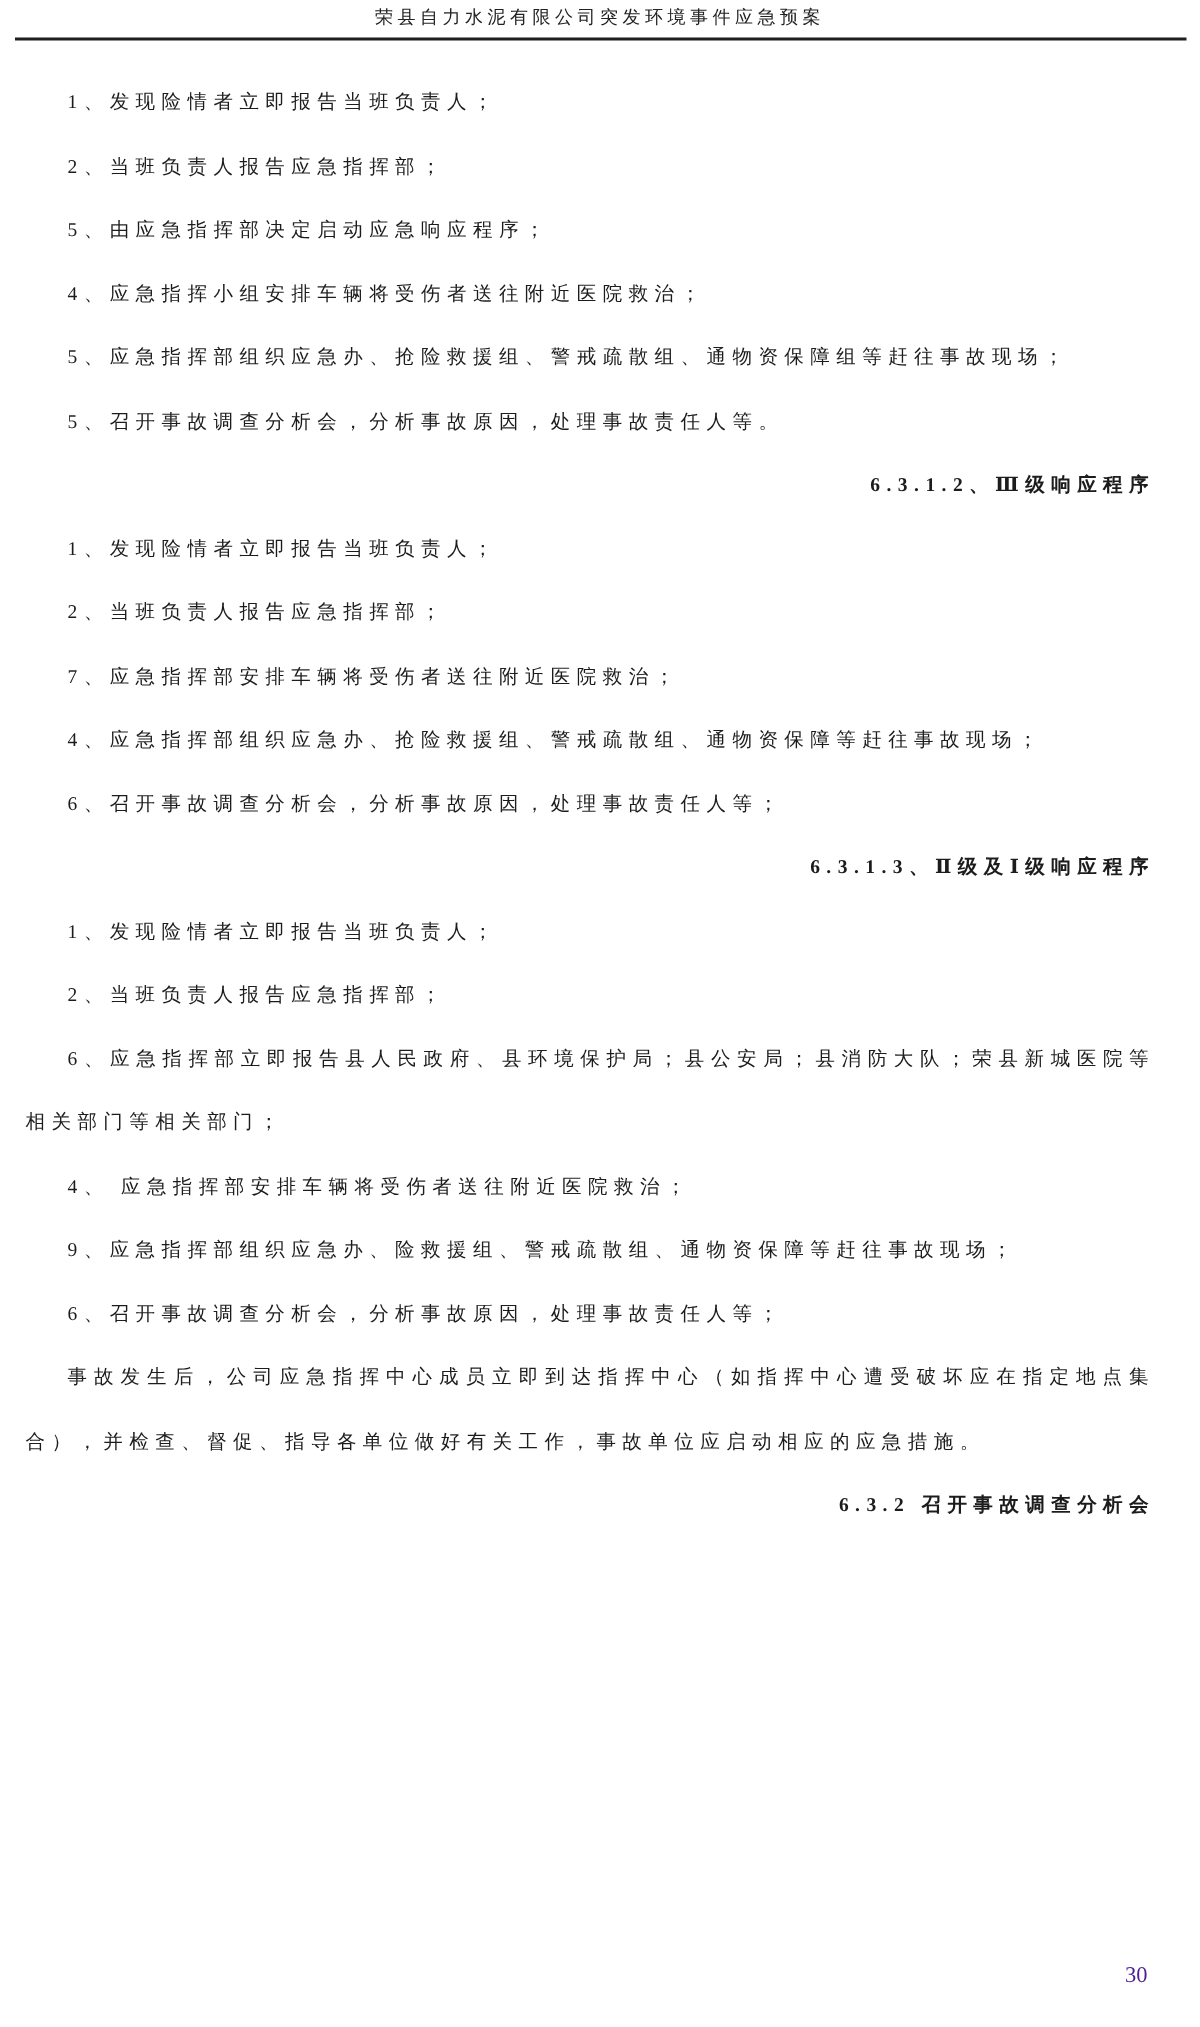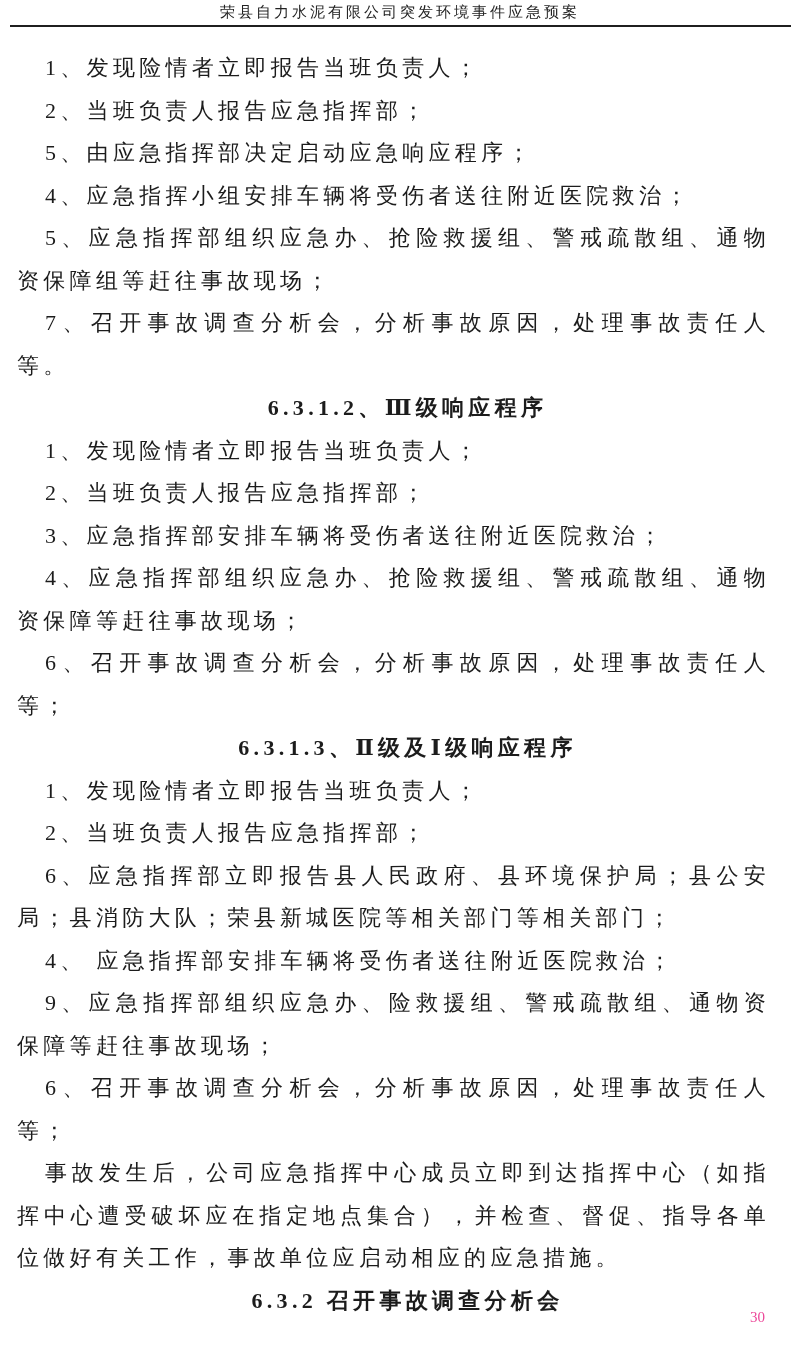--- a/index.html
+++ b/index.html
@@ -15,81 +15,81 @@
     font-family: "Liberation Serif", "DejaVu Serif", serif;
     color: #1c1c1c;
     overflow: hidden;
   }
   .doc-header-title {
     position: absolute;
     top: 3px;
     left: 0;
     width: 100%;
     text-align: center;
-    font-size: 15px;
+    font-size: 12px;
     letter-spacing: 3px;
     color: #222222;
     white-space: nowrap;
   }
   .doc-header-rule {
     position: absolute;
     top: 25px;
     left: 10px;
     right: 9px;
     height: 0;
     border-top: 2.5px solid #1f1f1f;
   }
   .doc-body {
     position: absolute;
     top: 47px;
     left: 17px;
     width: 753px;
   }
   .doc-body p {
     margin: 0;
-    font-size: 22px;
+    font-size: 13px;
     line-height: 42.5px;
     letter-spacing: 4.3px;
     text-align: justify;
     text-justify: inter-character;
     text-indent: 28px;
     word-break: break-all;
   }
   .doc-body p.heading {
     font-weight: bold;
-    text-align: center;
+    text-align: right;
   }
   .page-number {
     position: absolute;
     right: 35px;
     bottom: 25px;
     font-size: 15px;
-    color: #ec4899;
+    color: #4c1d95;
   }
 </style>
 </head>
 <body>
 
 <div class="page">
 
   <div class="doc-header-title">荣县自力水泥有限公司突发环境事件应急预案</div>
 
   <div class="doc-header-rule"></div>
 
   <div class="doc-body">
     <p>1、发现险情者立即报告当班负责人；</p>
     <p>2、当班负责人报告应急指挥部；</p>
     <p>5、由应急指挥部决定启动应急响应程序；</p>
     <p>4、应急指挥小组安排车辆将受伤者送往附近医院救治；</p>
     <p>5、应急指挥部组织应急办、抢险救援组、警戒疏散组、通物资保障组等赶往事故现场；</p>
-    <p>7、召开事故调查分析会，分析事故原因，处理事故责任人等。</p>
+    <p>5、召开事故调查分析会，分析事故原因，处理事故责任人等。</p>
     <p class="heading">6.3.1.2、Ⅲ级响应程序</p>
     <p>1、发现险情者立即报告当班负责人；</p>
     <p>2、当班负责人报告应急指挥部；</p>
-    <p>3、应急指挥部安排车辆将受伤者送往附近医院救治；</p>
+    <p>7、应急指挥部安排车辆将受伤者送往附近医院救治；</p>
     <p>4、应急指挥部组织应急办、抢险救援组、警戒疏散组、通物资保障等赶往事故现场；</p>
     <p>6、召开事故调查分析会，分析事故原因，处理事故责任人等；</p>
     <p class="heading">6.3.1.3、Ⅱ级及Ⅰ级响应程序</p>
     <p>1、发现险情者立即报告当班负责人；</p>
     <p>2、当班负责人报告应急指挥部；</p>
     <p>6、应急指挥部立即报告县人民政府、县环境保护局；县公安局；县消防大队；荣县新城医院等相关部门等相关部门；</p>
     <p>4、 应急指挥部安排车辆将受伤者送往附近医院救治；</p>
     <p>9、应急指挥部组织应急办、险救援组、警戒疏散组、通物资保障等赶往事故现场；</p>
     <p>6、召开事故调查分析会，分析事故原因，处理事故责任人等；</p>
     <p>事故发生后，公司应急指挥中心成员立即到达指挥中心（如指挥中心遭受破坏应在指定地点集合），并检查、督促、指导各单位做好有关工作，事故单位应启动相应的应急措施。</p>

